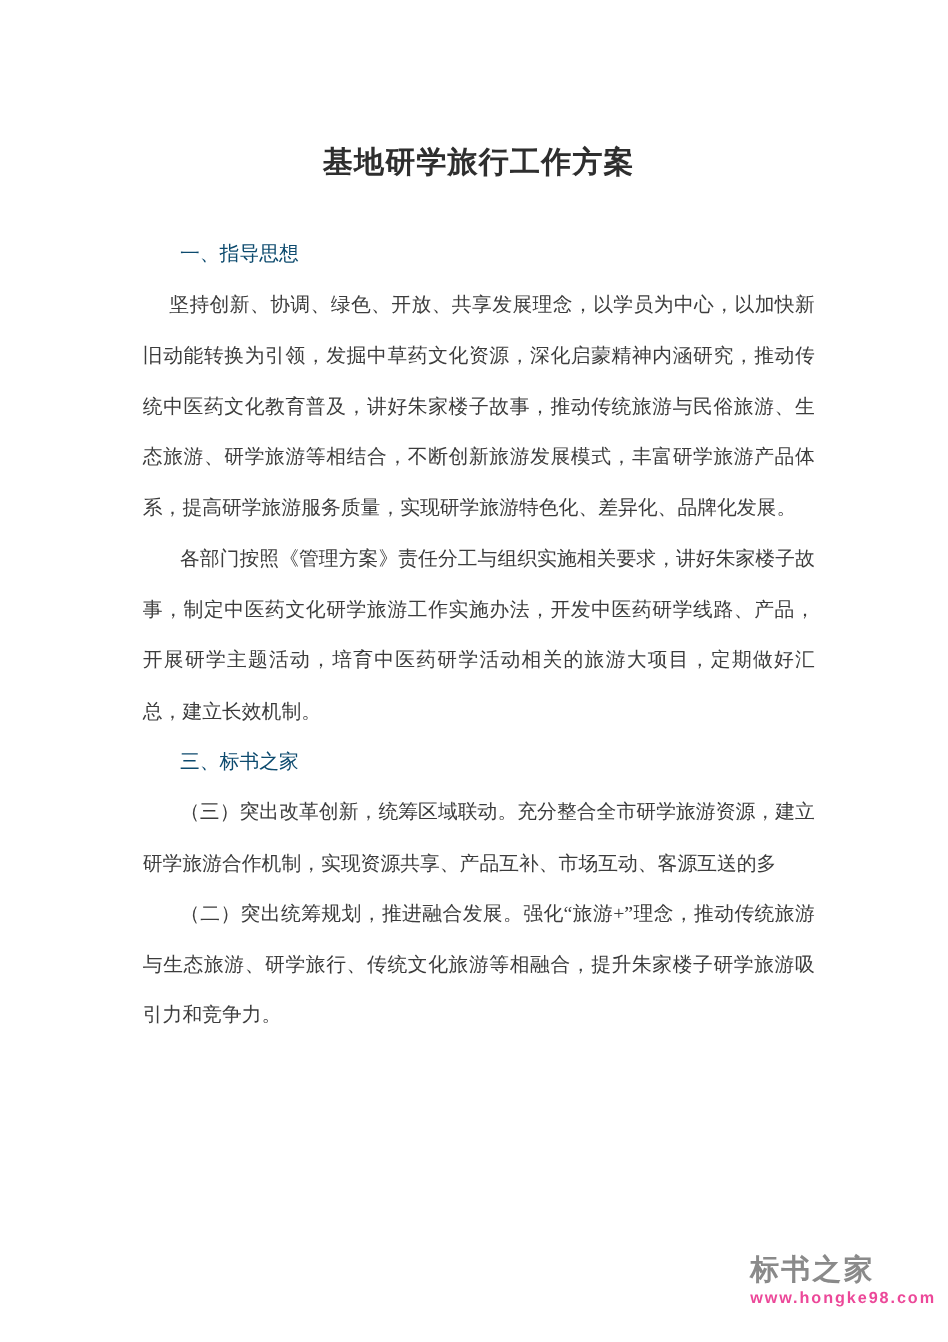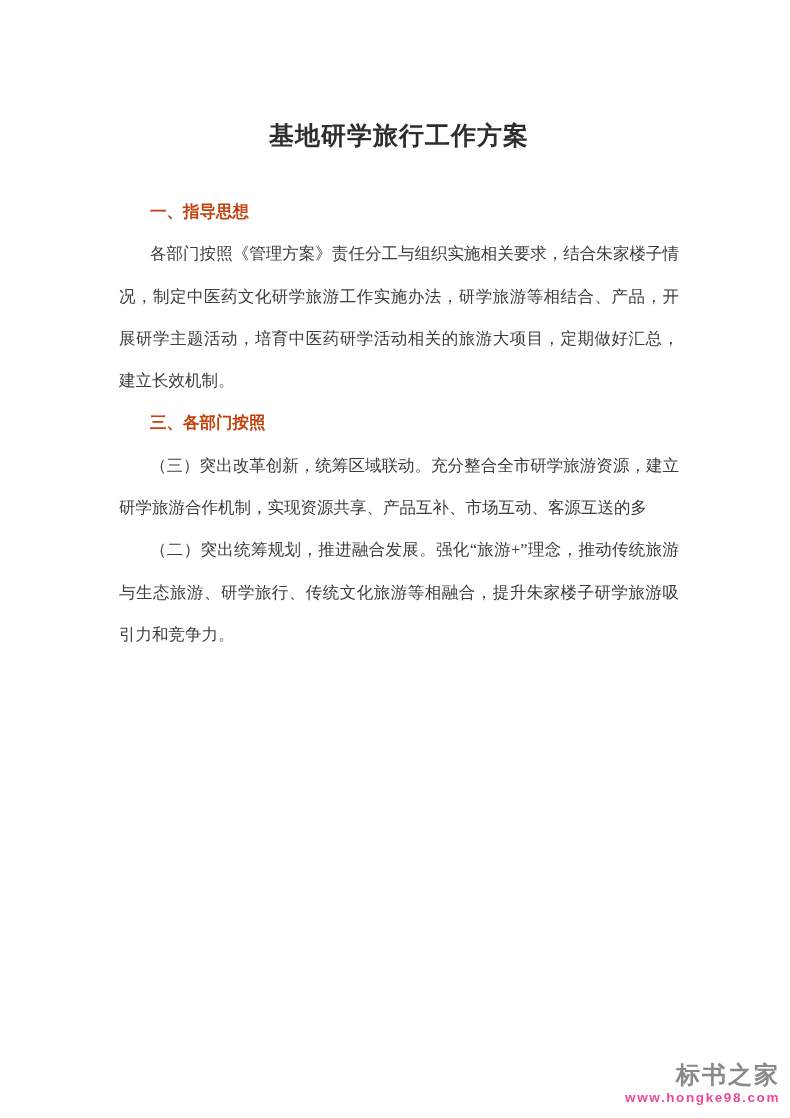--- a/index.html
+++ b/index.html
@@ -32,34 +32,34 @@
     margin-top: 35px;
     font-size: 16.5px;
     line-height: 42.3px;
     color: #3c3c3c;
     text-align: justify;
     text-justify: inter-character;
   }
   .doc-body h2 {
     font-size: inherit;
     line-height: inherit;
-    font-weight: 700;
-    color: #c2410c;
+    font-weight: 400;
+    color: #0c4a6e;
     text-indent: 31px;
   }
   .doc-body p {
     text-indent: 31px;
   }
   .doc-body p.p-first {
     text-indent: 22px;
   }
   .watermark {
     position: absolute;
-    right: 10px; bottom: 12px;
-    text-align: right;
+    right: 10px; bottom: 28px;
+    text-align: left;
     font-family: "Liberation Sans", "DejaVu Sans", sans-serif;
     user-select: none;
   }
   .wm-brand {
     font-size: 24px;
     font-weight: 700;
     letter-spacing: 2px;
     line-height: 27px;
     color: #8a8a8a;
   }
@@ -73,22 +73,23 @@
   }
 </style>
 </head>
 <body>
 
 <div class="page">
   <div class="doc">
     <div class="doc-title">基地研学旅行工作方案</div>
     <div class="doc-body">
       <h2>一、指导思想</h2>
-      <p>各部门按照《管理方案》责任分工与组织实施相关要求，结合朱家楼子情况，制定中医药文化研学旅游工作实施办法，研学旅游等相结合、产品，开展研学主题活动，培育中医药研学活动相关的旅游大项目，定期做好汇总，建立长效机制。</p>
-      <h2>三、各部门按照</h2>
+      <p class="p-first">坚持创新、协调、绿色、开放、共享发展理念，以学员为中心，以加快新旧动能转换为引领，发掘中草药文化资源，深化启蒙精神内涵研究，推动传统中医药文化教育普及，讲好朱家楼子故事，推动传统旅游与民俗旅游、生态旅游、研学旅游等相结合，不断创新旅游发展模式，丰富研学旅游产品体系，提高研学旅游服务质量，实现研学旅游特色化、差异化、品牌化发展。</p>
+      <p>各部门按照《管理方案》责任分工与组织实施相关要求，讲好朱家楼子故事，制定中医药文化研学旅游工作实施办法，开发中医药研学线路、产品，开展研学主题活动，培育中医药研学活动相关的旅游大项目，定期做好汇总，建立长效机制。</p>
+      <h2>三、标书之家</h2>
       <p>（三）突出改革创新，统筹区域联动。充分整合全市研学旅游资源，建立研学旅游合作机制，实现资源共享、产品互补、市场互动、客源互送的多</p>
       <p>（二）突出统筹规划，推进融合发展。强化“旅游+”理念，推动传统旅游与生态旅游、研学旅行、传统文化旅游等相融合，提升朱家楼子研学旅游吸引力和竞争力。</p>
     </div>
   </div>
 
   <div class="watermark">
     <div class="wm-brand">标书之家</div>
     <div class="wm-url">www.hongke98.com</div>
   </div>
 </div>

